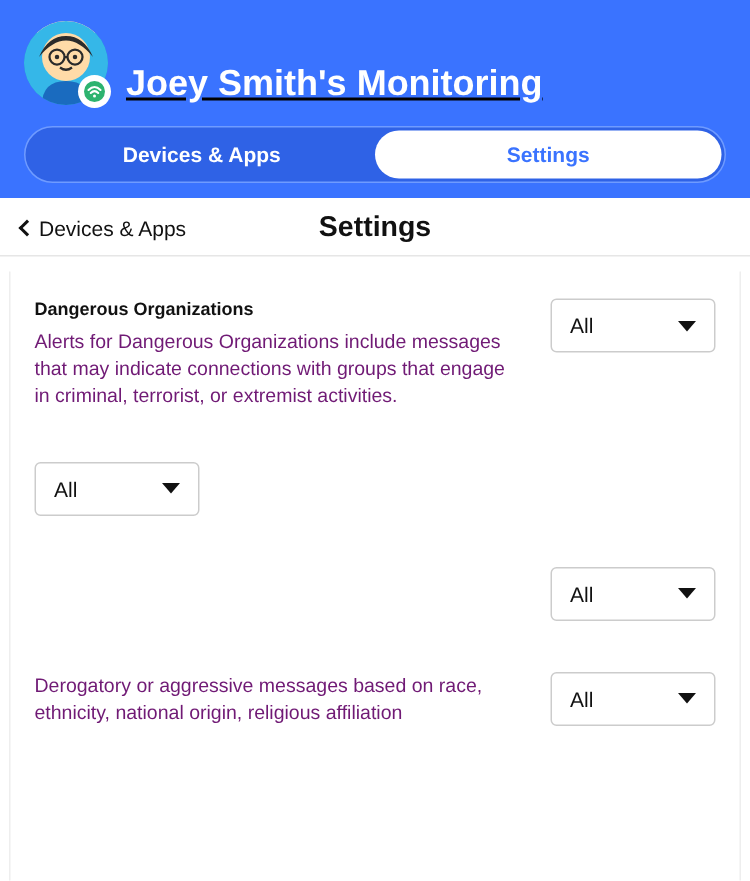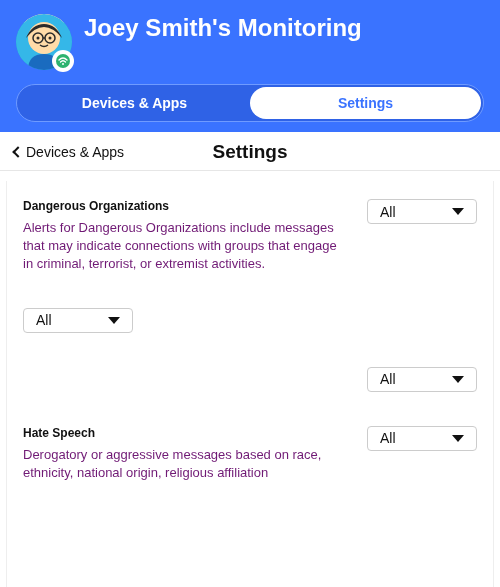--- a/index.html
+++ b/index.html
@@ -9,22 +9,23 @@
     font-family: -apple-system, BlinkMacSystemFont, "Segoe UI", Arial, sans-serif;
     background: #fff;
     overflow: hidden;
   }
   .header {
     background: #3a73ff;
     padding: 14px 16px 10px 16px;
   }
   .header-top {
     display: flex;
-    align-items: flex-start;
+    align-items: flex-end;
     gap: 12px;
+    text-decoration: underline;
   }
   .avatar-wrap {
     position: relative;
     width: 56px;
     height: 56px;
   }
   .avatar {
     width: 56px;
     height: 56px;
     border-radius: 50%;
@@ -116,21 +117,21 @@
     color: #111;
     margin-bottom: 6px;
   }
   .setting-desc {
     font-size: 13px;
     line-height: 1.4;
     color: #701a75;
   }
   .select {
     width: 110px;
-    height: 25px;
+    height: 36px;
     border: 1px solid #ccc;
     border-radius: 4px;
     display: flex;
     align-items: center;
     justify-content: space-between;
     padding: 0 12px;
     cursor: pointer;
     font-size: 14px;
     color: #111;
     background: #fff;
@@ -218,21 +219,20 @@
     <div class="setting-text">
     </div>
     <div class="select">
       <span>All</span>
       <span class="caret-down"></span>
     </div>
   </div>
 
   <div class="setting">
     <div class="setting-text">
-      <div class="setting-title">Hate Speech</div>
       <div class="setting-desc">Derogatory or aggressive messages based on race, ethnicity, national origin, religious affiliation</div>
     </div>
     <div class="select">
       <span>All</span>
       <span class="caret-down"></span>
     </div>
   </div>
 
 </div>
 

